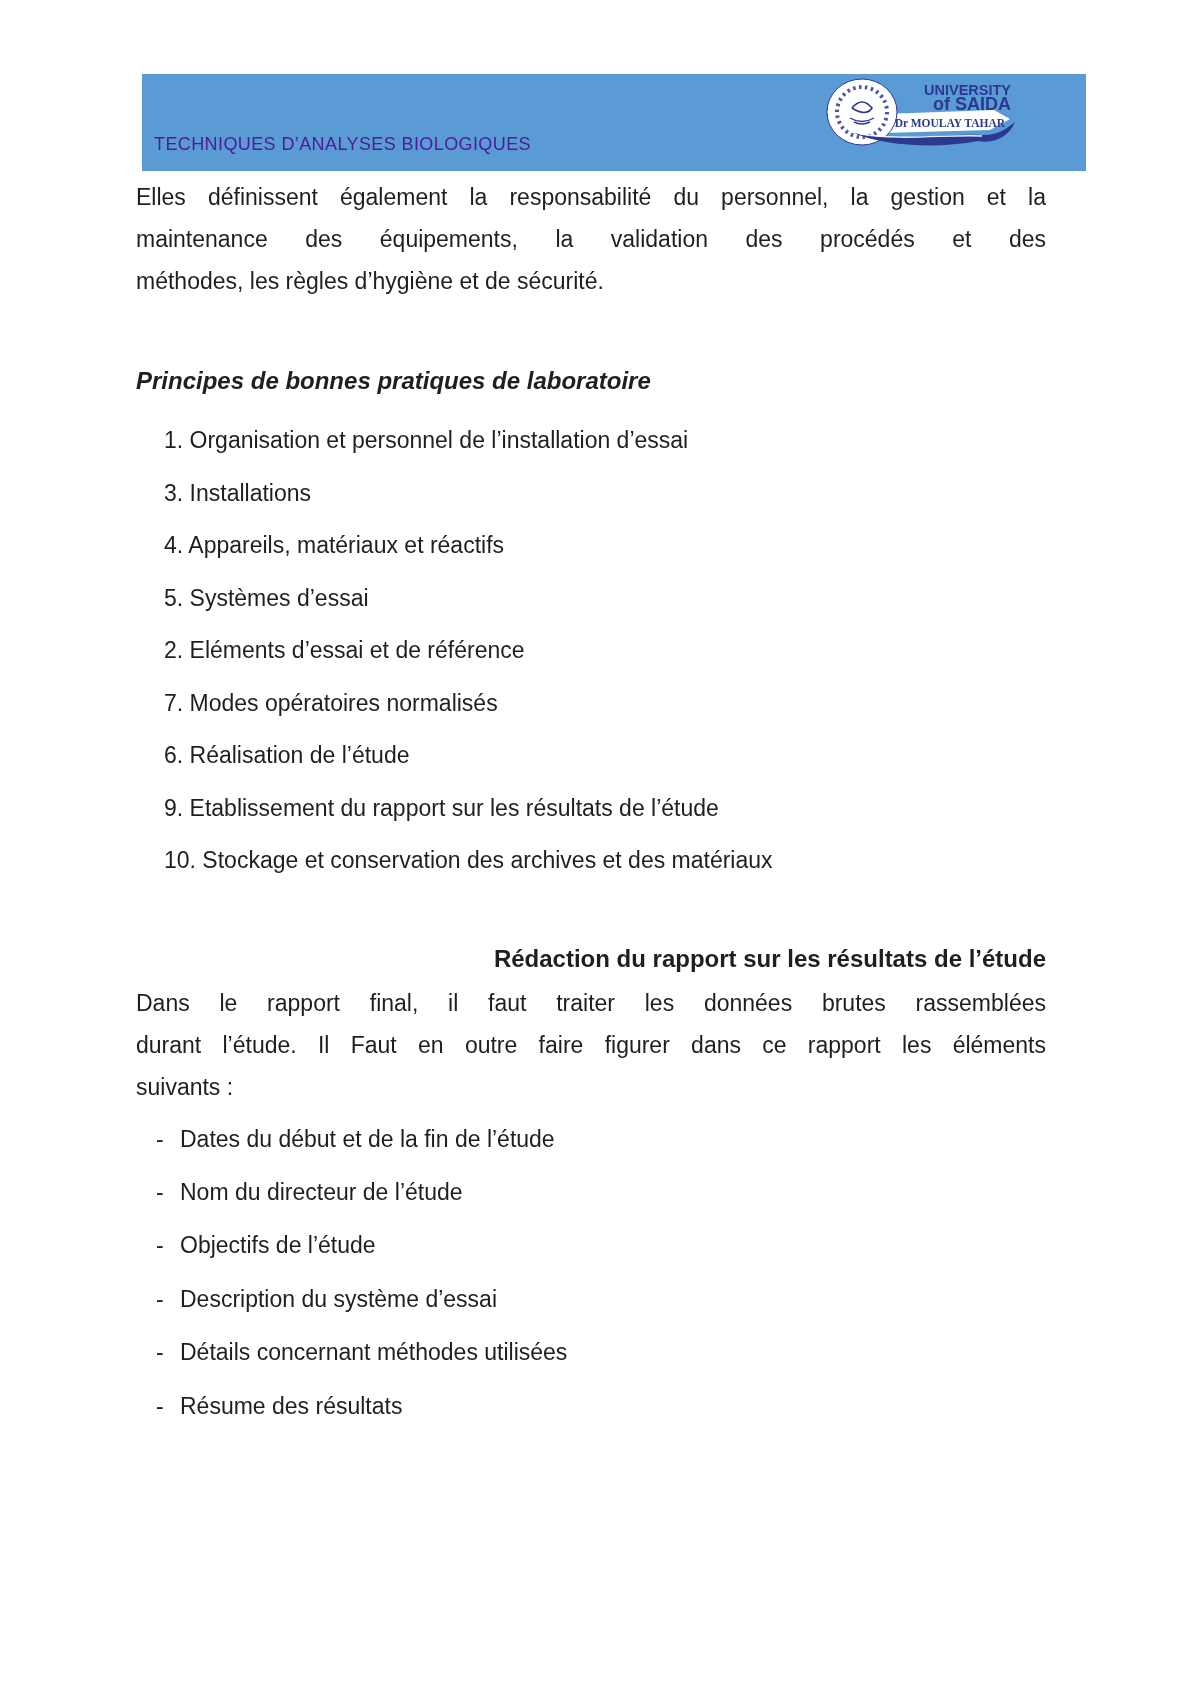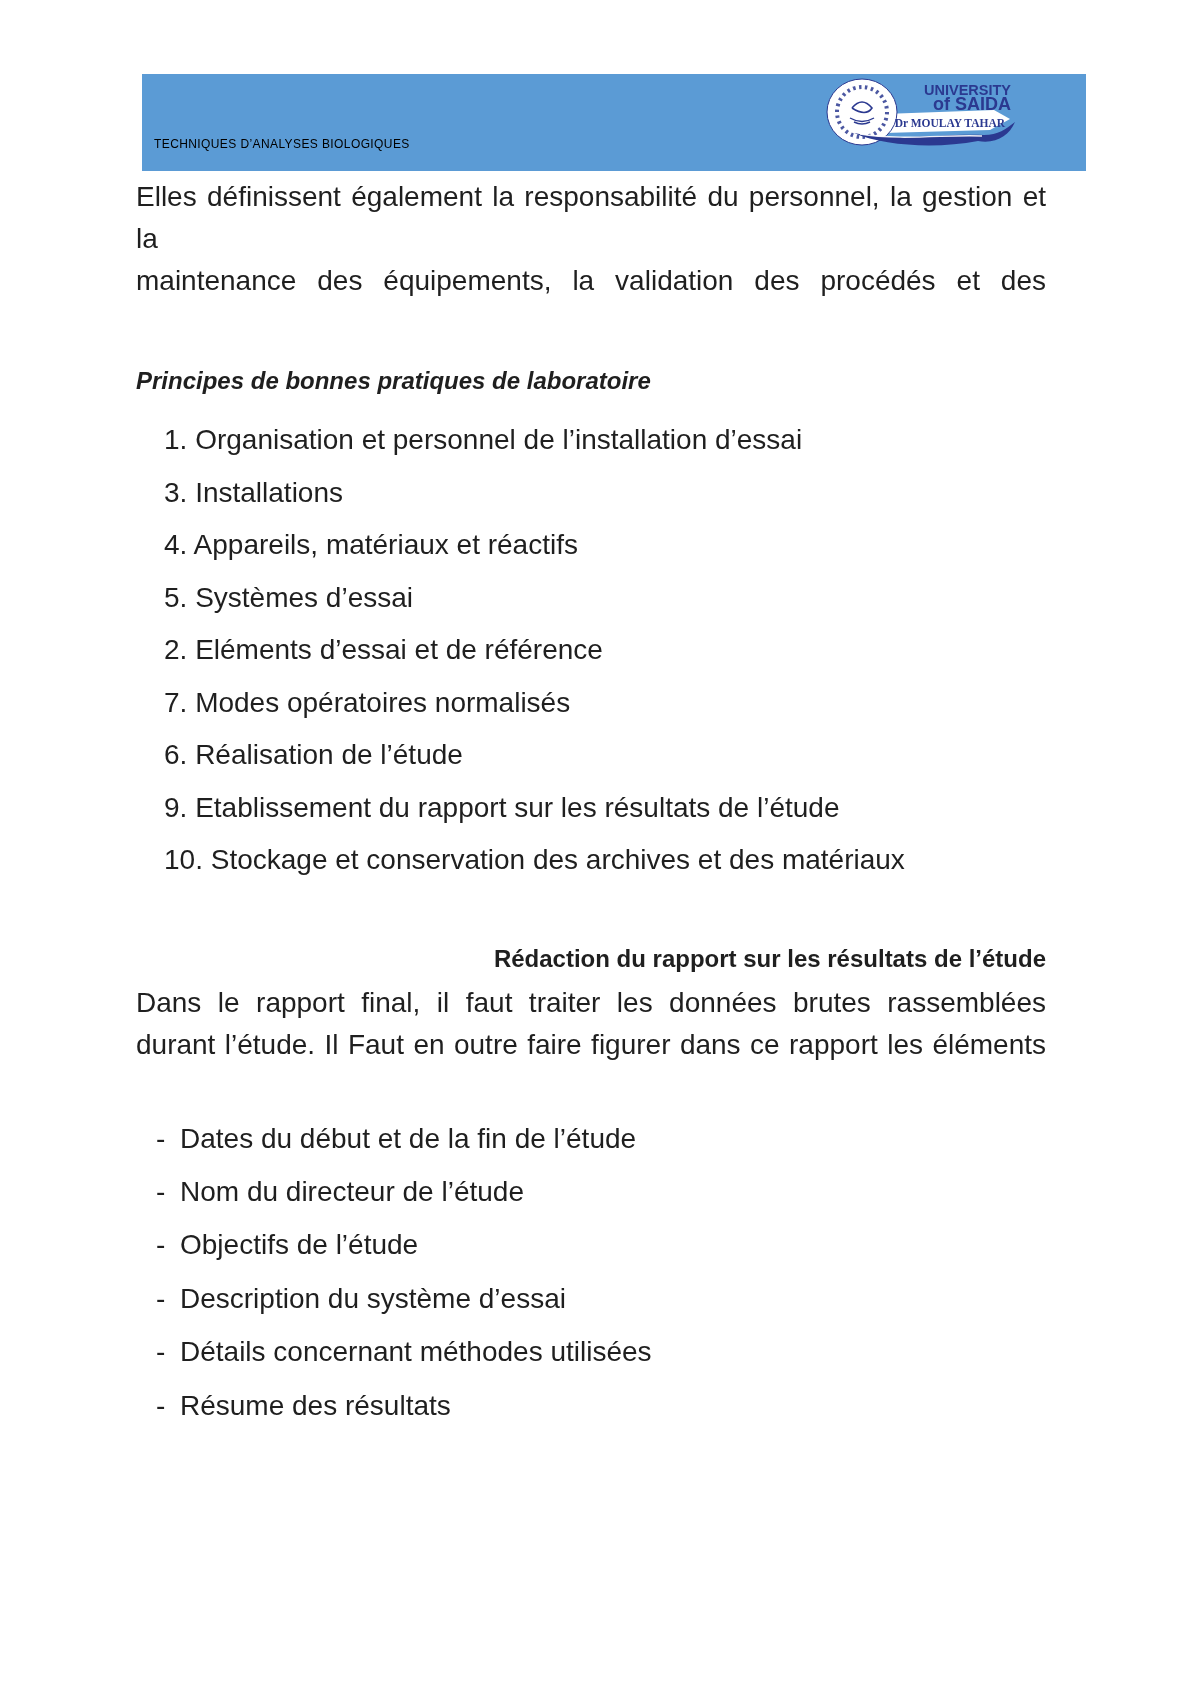--- a/index.html
+++ b/index.html
@@ -16,37 +16,37 @@
   
   .header-bar {
     position:absolute;
     left:142px; top:74px;
     width:944px; height:97px;
     background:#5b9bd5;
   }
   .header-title {
     position:absolute;
     left:12px; bottom:16px;
-    color:#000000;
-    font-size:12px;
+    color:#4c1d95;
+    font-size:18px;
     line-height:21px;
     letter-spacing:0.4px;
   }
   .logo {
     position:absolute;
     top:4px; right:68px;
     width:192px; height:72px;
   }
 
   
   .textblock {
     position:absolute;
     left:136px;
     width:910px;
-    font-size:28px;
+    font-size:23px;
     line-height:42px;
   }
   .jline  { text-align:justify; text-align-last:justify; }
   .jlast  { text-align:left; }
 
   .intro    { top:176px; }
   .heading1 { top:360px; font-weight:bold; font-size:24px;font-style:italic; }
   .heading2 { top:938px; font-weight:bold; font-size:24px;text-align:right; }
   .para2    { top:982px; }
 
@@ -89,20 +89,21 @@
       <text x="179" y="49" text-anchor="end" font-size="11.5" font-weight="bold" fill="#2b3990" font-family="Liberation Serif, serif">Dr MOULAY TAHAR</text>
 
       <path d="M28 55 C70 64 122 55 158 57 C172 57 180 51 189 44 C183 58 170 66 152 63 C110 71 58 68 28 55 Z" fill="#2b3990"></path>
       <path d="M34 56 C75 63 125 56 156 58" fill="none" stroke="#ffffff" stroke-width="1.4" opacity="0.9"></path>
     </svg>
   </div>
 
   <div class="textblock intro">
     <div class="jline">Elles définissent également la responsabilité du personnel, la gestion et la</div>
     <div class="jline">maintenance des équipements, la validation des procédés et des</div>
+    <div class="jlast">méthodes, les règles d’hygiène et de sécurité.</div>
   </div>
 
   <div class="textblock heading1">Principes de bonnes pratiques de laboratoire</div>
 
   <div class="textblock num-list">
     <div class="num-item">1. Organisation et personnel de l’installation d’essai</div>
     <div class="num-item">3. Installations</div>
     <div class="num-item">4. Appareils, matériaux et réactifs</div>
     <div class="num-item">5. Systèmes d’essai</div>
     <div class="num-item">2. Eléments d’essai et de référence</div>
@@ -110,20 +111,21 @@
     <div class="num-item">6. Réalisation de l’étude</div>
     <div class="num-item">9. Etablissement du rapport sur les résultats de l’étude</div>
     <div class="num-item">10. Stockage et conservation des archives et des matériaux</div>
   </div>
 
   <div class="textblock heading2">Rédaction du rapport sur les résultats de l’étude</div>
 
   <div class="textblock para2">
     <div class="jline">Dans le rapport final, il faut traiter les données brutes rassemblées</div>
     <div class="jline">durant l’étude. Il Faut en outre faire figurer dans ce rapport les éléments</div>
+    <div class="jlast">suivants :</div>
   </div>
 
   <div class="textblock dash-list">
     <div class="dash-item">
       <span class="dash-marker">-</span>
       <span>Dates du début et de la fin de l’étude</span>
     </div>
     <div class="dash-item">
       <span class="dash-marker">-</span>
       <span>Nom du directeur de l’étude</span>

